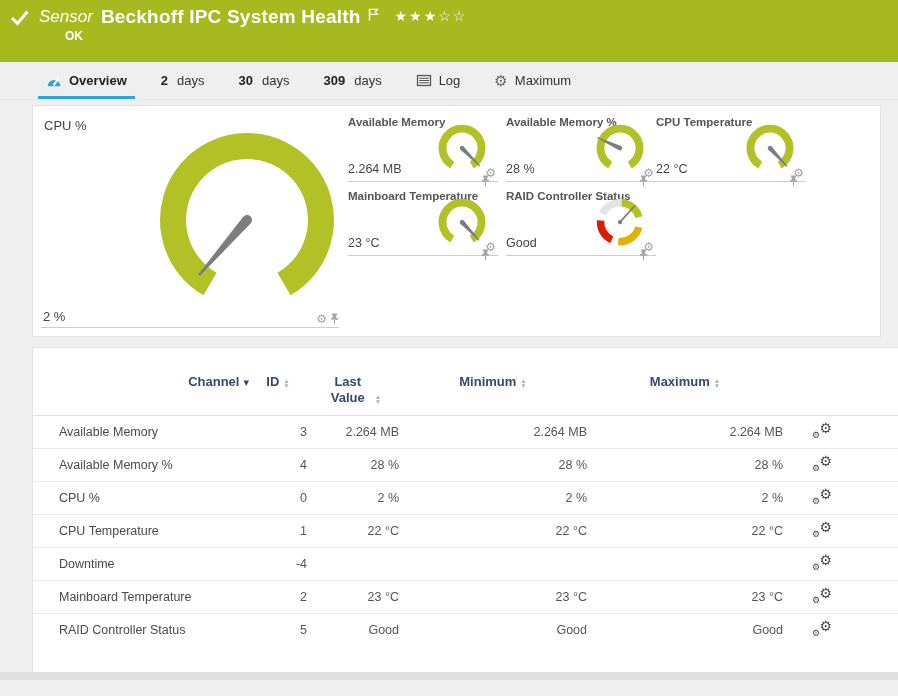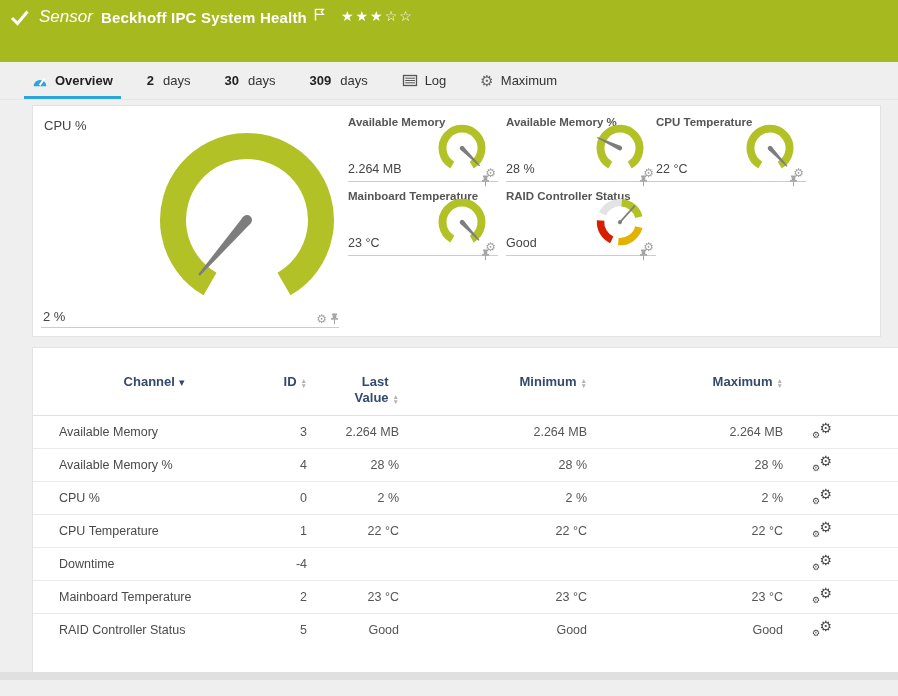--- a/index.html
+++ b/index.html
@@ -8,28 +8,28 @@
   }
   *{box-sizing:border-box;margin:0;padding:0;}
   body{font-family:"Liberation Sans","DejaVu Sans",sans-serif;background:#efefef;}
   .page{position:relative;width:898px;height:680px;background:#efefef;overflow:hidden;}
 
   
   .hdr{background:var(--header_green,#a6ba1f);color:#fff;height:62px;padding:6px 12px 0 10px;}
   .hdr-line1{display:flex;align-items:center;}
   .hdr-check{width:20px;height:20px;flex:0 0 auto;margin-top:2px;}
   .hdr-type{font-style:italic;font-size:17px;margin-left:9px;}
-  .hdr-title{font-weight:bold;font-size:15px;margin-left:8px;letter-spacing:.2px;}
+  .hdr-title{font-weight:bold;font-size:19px;margin-left:8px;letter-spacing:.2px;}
   .hdr-flag{margin-left:7px;margin-top:-6px;}
   .stars{margin-left:16px;font-size:14px;letter-spacing:2px;margin-top:-2px;}
   .star{color:#fff;}
   .hdr-status{font-weight:bold;font-size:12px;margin:1px 0 0 55px;}
 
   
-  .tabbar{display:flex;align-items:stretch;height:38px;padding-left:32px;gap:34px;
+  .tabbar{display:flex;align-items:stretch;height:38px;padding-left:46px;gap:34px;
           border-bottom:1px solid #e6e6e6;font-size:13px;color:#333;}
   .tab{position:relative;display:flex;align-items:center;gap:7px;cursor:pointer;white-space:nowrap;}
   .tab .ticon{display:inline-flex;color:#666;}
   .tab.active{font-weight:bold;color:#222;}
   .tab.active::after{content:"";position:absolute;left:-8px;right:-8px;bottom:0;height:3px;background:var(--tab_blue,#2ea4dc);}
   .tab .num{font-weight:bold;color:#222;margin-right:2px;}
   .gearglyph{font-size:15px;line-height:1;color:#555;}
 
   
   .gpanel{position:relative;margin:5px 17px 0 32px;width:849px;height:232px;
@@ -58,29 +58,29 @@
   .sg .gicons{right:2px;bottom:3px;}
 
   
   .tpanel{position:relative;margin:10px 0 0 32px;width:870px;min-height:338px;
           background:#fff;border:1px solid #e3e3e3;padding:16px 0 14px 0;}
   table{border-collapse:collapse;width:100%;table-layout:fixed;}
   col.c-chan{width:216px;} col.c-id{width:58px;} col.c-last{width:92px;}
   col.c-min{width:188px;} col.c-max{width:196px;} col.c-set{width:78px;} col.c-fill{width:auto;}
   th{font-size:13px;font-weight:bold;color:#334a6d;text-align:right;vertical-align:top;
      padding:10px 0 9px 0;line-height:16px;}
-  th.chan{text-align:center;padding-left:26px;}
+  th.chan{text-align:right;padding-left:26px;}
   th .sort{display:inline-flex;flex-direction:column;vertical-align:middle;margin-left:4px;
            font-size:6.5px;line-height:5px;color:#b3b3b3;}
   th .caret{color:#334a6d;font-size:11px;margin-left:4px;}
   td{font-size:12.5px;color:#555;text-align:right;height:33px;padding:0;
      border-top:1px solid #eaeaea;}
   td.chan{text-align:left;padding-left:26px;color:#4a4a4a;}
   td.set{text-align:center;}
-  thead th{border-bottom:1px solid #e0e0e0;}
+  thead th{border-bottom:1px solid #e0e0e0;text-align:center;}
   .gearpair{position:relative;display:inline-block;width:20px;height:17px;cursor:pointer;}
   .gearpair .g1{position:absolute;right:0;top:-1px;font-size:14px;color:#4a4a4a;line-height:14px;}
   .gearpair .g2{position:absolute;left:0;bottom:-1px;font-size:9px;color:#4a4a4a;line-height:9px;}
 
   .footerbar{position:absolute;left:0;right:0;bottom:0;height:8px;background:#e0e0e0;}
 </style>
 </head>
 <body>
 
 <div class="page">
@@ -91,20 +91,21 @@
         <polyline points="2,10 7.5,15.5 17.5,3.5" fill="none" stroke="#fff" stroke-width="3"></polyline>
       </svg>
       <span class="hdr-type">Sensor</span>
       <span class="hdr-title">Beckhoff IPC System Health</span>
       <svg class="hdr-flag" width="11" height="13" viewBox="0 0 11 13">
         <path d="M1.5,1 V12.5" stroke="#fff" stroke-width="1.4" fill="none"></path>
         <path d="M1.5,1.3 H9.5 L7.3,3.8 L9.5,6.3 H1.5 Z" fill="none" stroke="#fff" stroke-width="1.2"></path>
       </svg>
       <span class="stars"><span class="star">★</span><span class="star">★</span><span class="star">★</span><span class="star">☆</span><span class="star">☆</span></span>
     </div>
+    <div class="hdr-status">OK</div>
   </div>
 
   <div class="tabbar">
     <div class="tab active">
       <span class="ticon">
         <svg width="16" height="15" viewBox="0 0 16 15">
             <path d="M8,13.2 m-6.3,0 a6.3,6.3 0 1 1 12.6,0 z" fill="#2ea4dc"></path>
             <line x1="7.6" y1="12.4" x2="12.6" y2="5.2" stroke="#fff" stroke-width="2"></line>
           </svg>
       </span>

